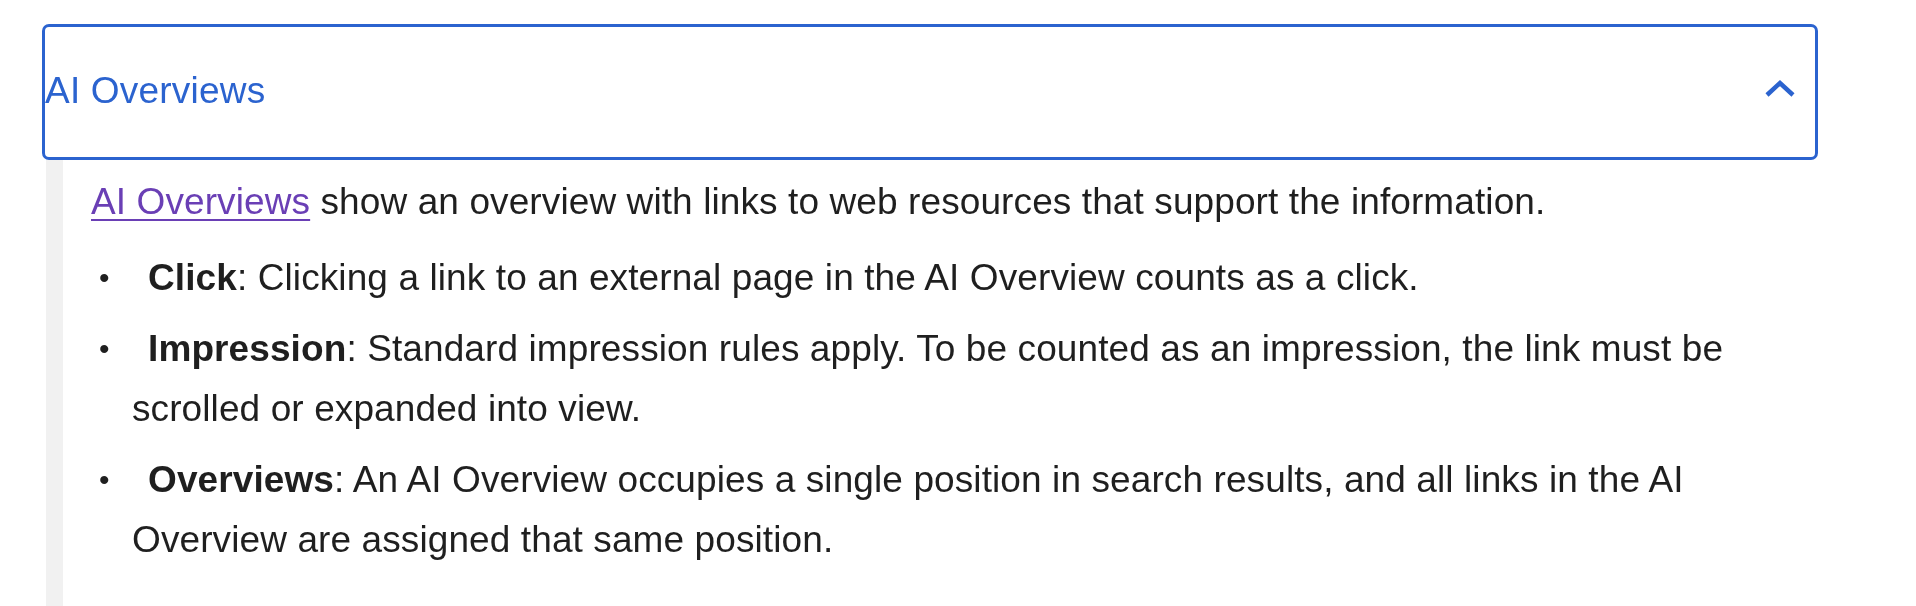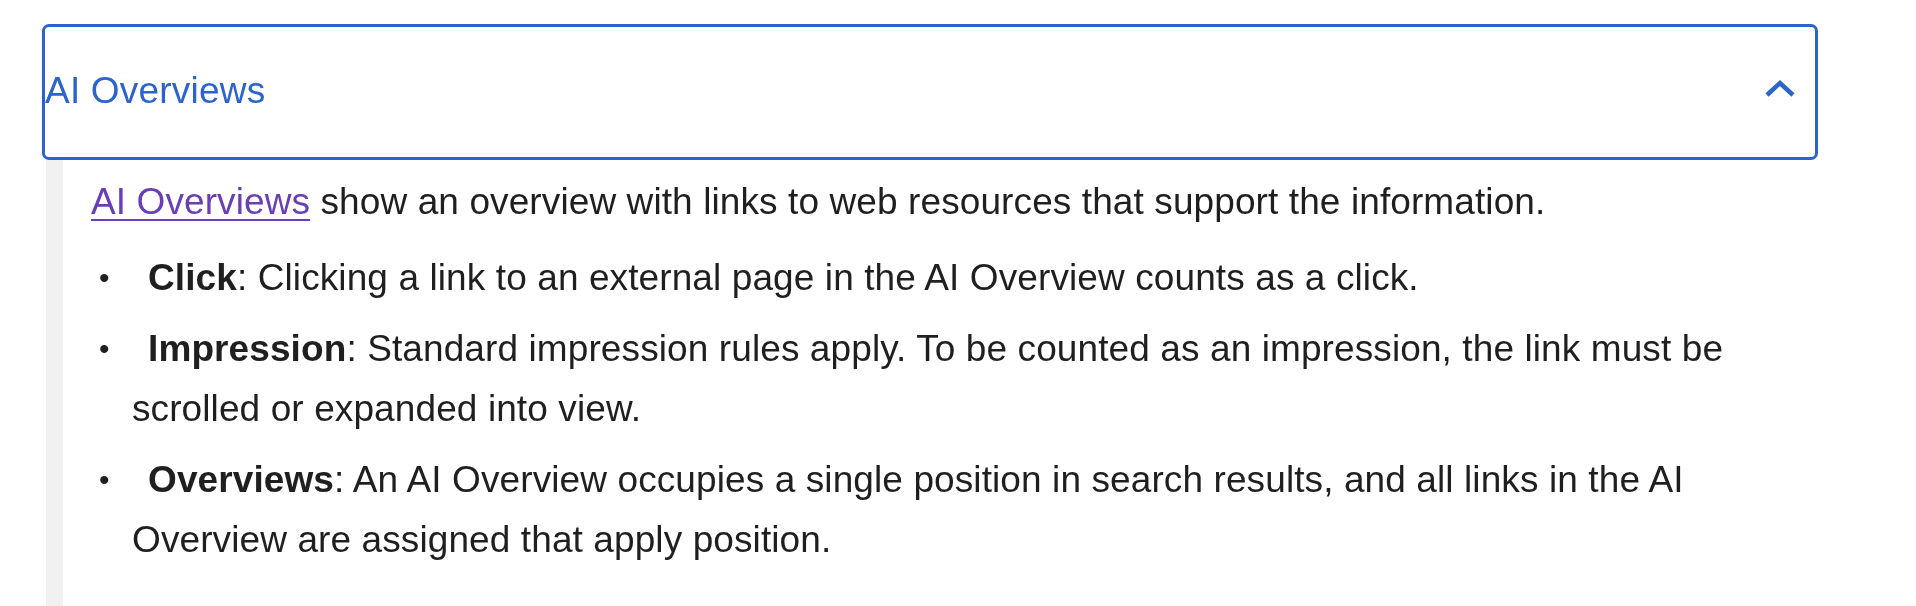--- a/index.html
+++ b/index.html
@@ -112,16 +112,16 @@
   <p class="intro"><a href="#">AI Overviews</a><span> show an overview with links to web resources that support the information.</span></p>
 
   <ul class="items">
     <li>
       <span class="bullet">•</span><b>Click</b><span>: Clicking a link to an external page in the AI Overview counts as a click.</span>
     </li>
     <li>
       <span class="bullet">•</span><b>Impression</b><span>: Standard impression rules apply. To be counted as an impression, the link must be scrolled or expanded into view.</span>
     </li>
     <li>
-      <span class="bullet">•</span><b>Overviews</b><span>: An AI Overview occupies a single position in search results, and all links in the AI Overview are assigned that apply position.</span>
+      <span class="bullet">•</span><b>Overviews</b><span>: An AI Overview occupies a single position in search results, and all links in the AI Overview are assigned that same position.</span>
     </li>
   </ul>
 </div>
 
 </body></html>

